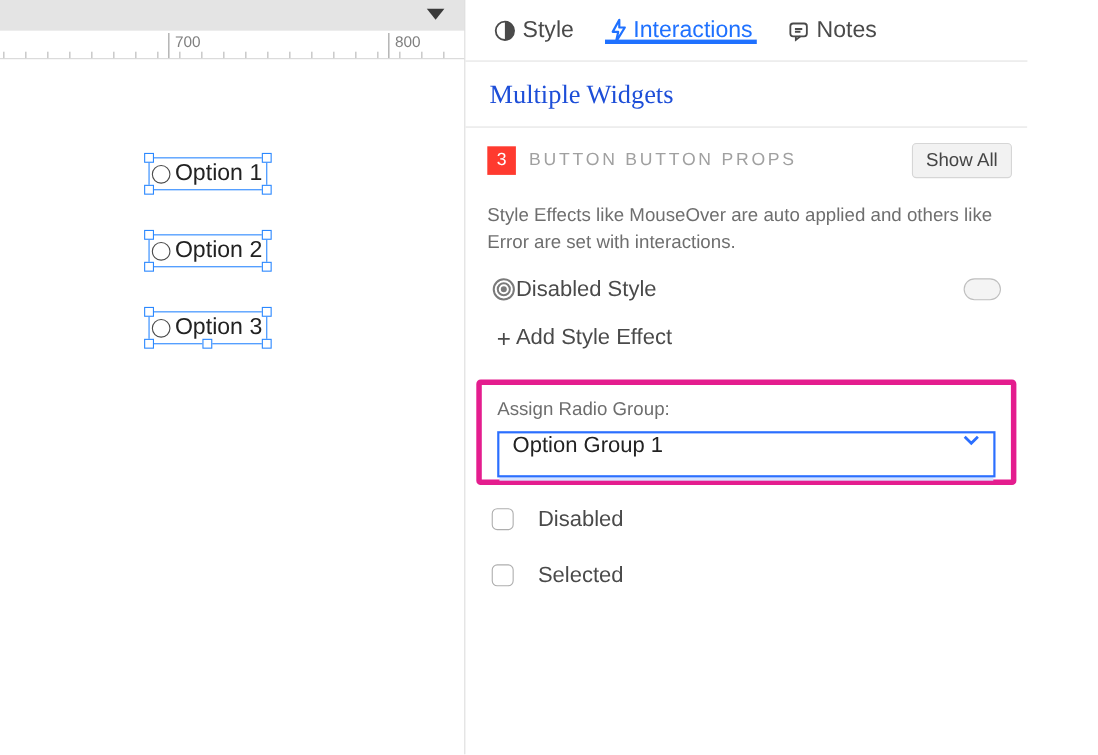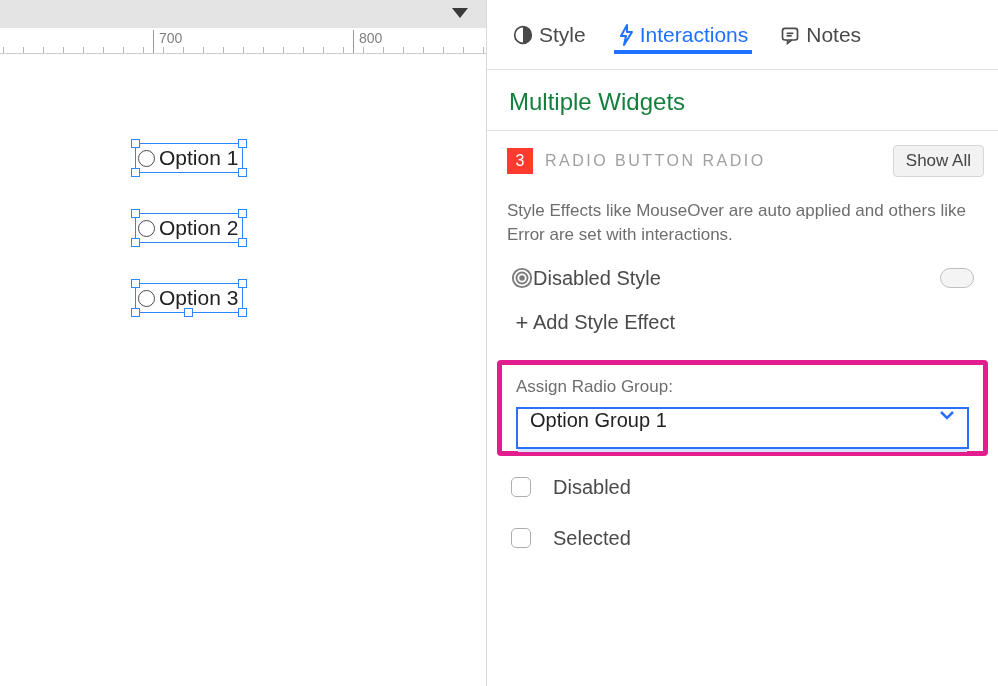--- a/index.html
+++ b/index.html
@@ -8,21 +8,21 @@
     font-size: 15px;
     color: #333;
     background: #fff;
     width: 998px;
     height: 686px;
     overflow: hidden;
     display: flex;
   }
   
   .canvas-area {
-    width: 487px;
+    width: 423px;
     height: 686px;
     position: relative;
     border-right: 1px solid #d8d8d8;
     background: #fff;
   }
   .toolbar-strip {
     height: 28px;
     background: #e4e4e4;
     position: relative;
   }
@@ -99,21 +99,21 @@
   
   .panel {
     width: 511px;
     height: 686px;
     background: #fff;
     display: flex;
     flex-direction: column;
   }
   .tabs {
     display: flex;
-    height: 70px;
+    height: 56px;
     border-bottom: 1px solid #e2e2e2;
     padding: 15px 10px;
   }
   .tab {
     display: flex;
     align-items: center;
     gap: 6px;
     padding: 0 16px;
     height: 100%;
     font-size: 21px;
@@ -131,22 +131,23 @@
   }
   .tab-icon-style {
     width: 20px; height: 20px;
   }
   .tab-icon-int { width: 16px; height: 24px; }
   .tab-icon-notes { width: 20px; height: 20px; }
 
   .panel-body { padding: 0; overflow-y: auto; }
   .section-title {
     font-size: 24px;
-    color: #15803d;
+    color: #1d4ed8;
     padding: 18px 22px 14px;
+    font-family: Liberation Serif, serif;
   }
   .divider { height: 1px; background: #e2e2e2; }
 
   .props-header {
     display: flex;
     align-items: center;
     padding: 14px 14px 8px 20px;
   }
   .count-badge {
     width: 26px; height: 26px;
@@ -347,21 +348,21 @@
       <span>Notes</span>
     </div>
   </div>
 
   <div class="panel-body">
     <div class="section-title">Multiple Widgets</div>
     <div class="divider"></div>
 
     <div class="props-header">
       <div class="count-badge">3</div>
-      <div class="props-label">RADIO BUTTON RADIO</div>
+      <div class="props-label">BUTTON BUTTON PROPS</div>
       <button class="show-all-btn">Show All</button>
     </div>
     <div class="props-desc">Style Effects like MouseOver are auto applied and others like Error are set with interactions.</div>
 
     <div class="row">
       <svg class="bullseye" viewBox="0 0 24 24" fill="none" stroke="#7a7a7a" stroke-width="2">
         <circle cx="12" cy="12" r="10"></circle>
           <circle cx="12" cy="12" r="6"></circle>
           <circle cx="12" cy="12" r="2" fill="#7a7a7a"></circle>
       </svg>

